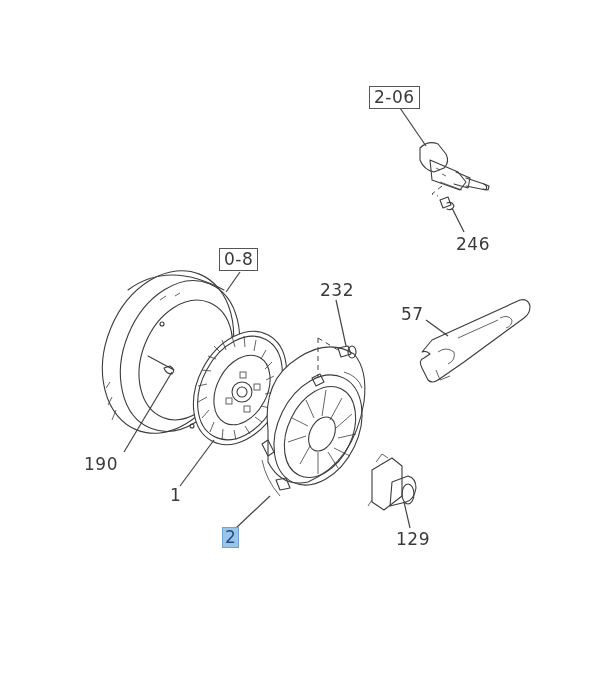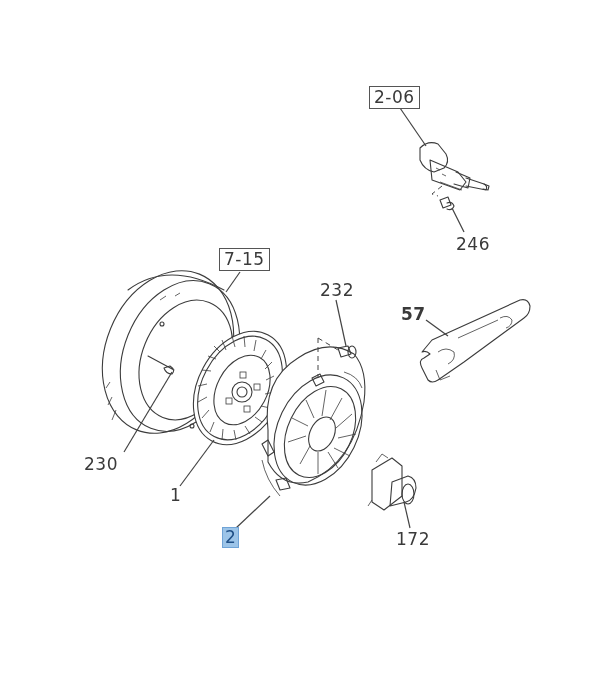--- a/index.html
+++ b/index.html
@@ -103,20 +103,20 @@
       <line class="leader" x1="124" y1="452" x2="172" y2="372"></line>
       <line class="leader" x1="180" y1="486" x2="214" y2="440"></line>
       <line class="leader" x1="236" y1="528" x2="270" y2="496"></line>
       <line class="leader" x1="410" y1="528" x2="404" y2="502"></line>
     </g>
   </svg>
 
   
   <div class="callout ref" style="left:369px; top:86px;">2-06</div>
   <div class="callout" style="left:456px; top:236px;">246</div>
-  <div class="callout ref" style="left:219px; top:248px;">7-15</div>
+  <div class="callout ref" style="left:219px; top:248px;">0-8</div>
   <div class="callout" style="left:320px; top:282px;">232</div>
-  <div class="callout" style="left:401px; top:306px;font-weight:bold;">57</div>
-  <div class="callout" style="left:84px; top:456px;">230</div>
+  <div class="callout" style="left:401px; top:306px;">57</div>
+  <div class="callout" style="left:84px; top:456px;">190</div>
   <div class="callout" style="left:170px; top:487px;">1</div>
   <div class="callout selected" style="left:222px; top:527px;">2</div>
-  <div class="callout" style="left:396px; top:531px;">172</div>
+  <div class="callout" style="left:396px; top:531px;">129</div>
 </div>
 
 </body></html>

